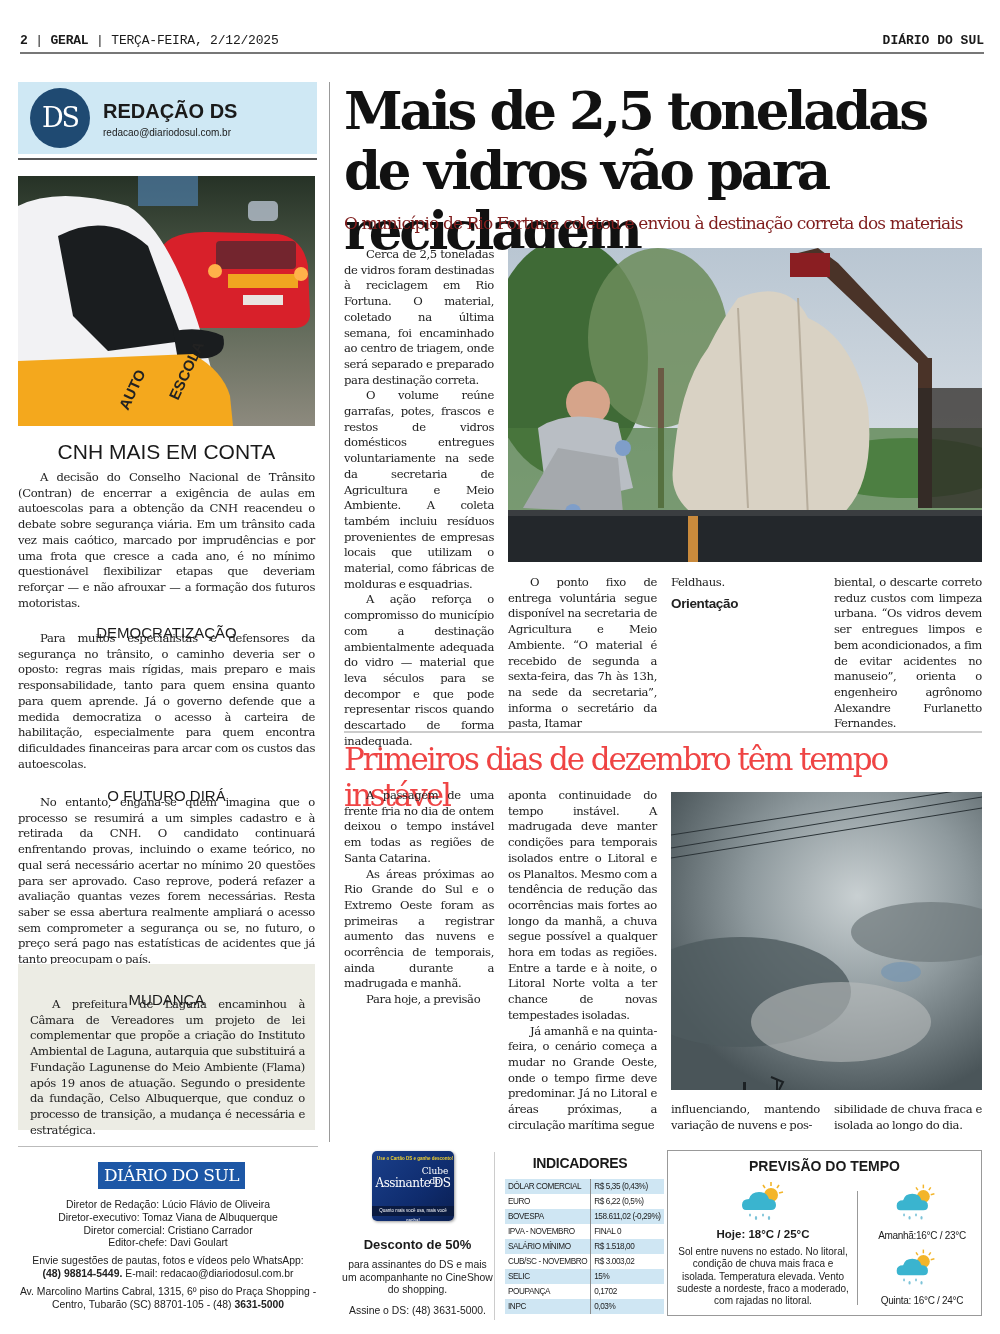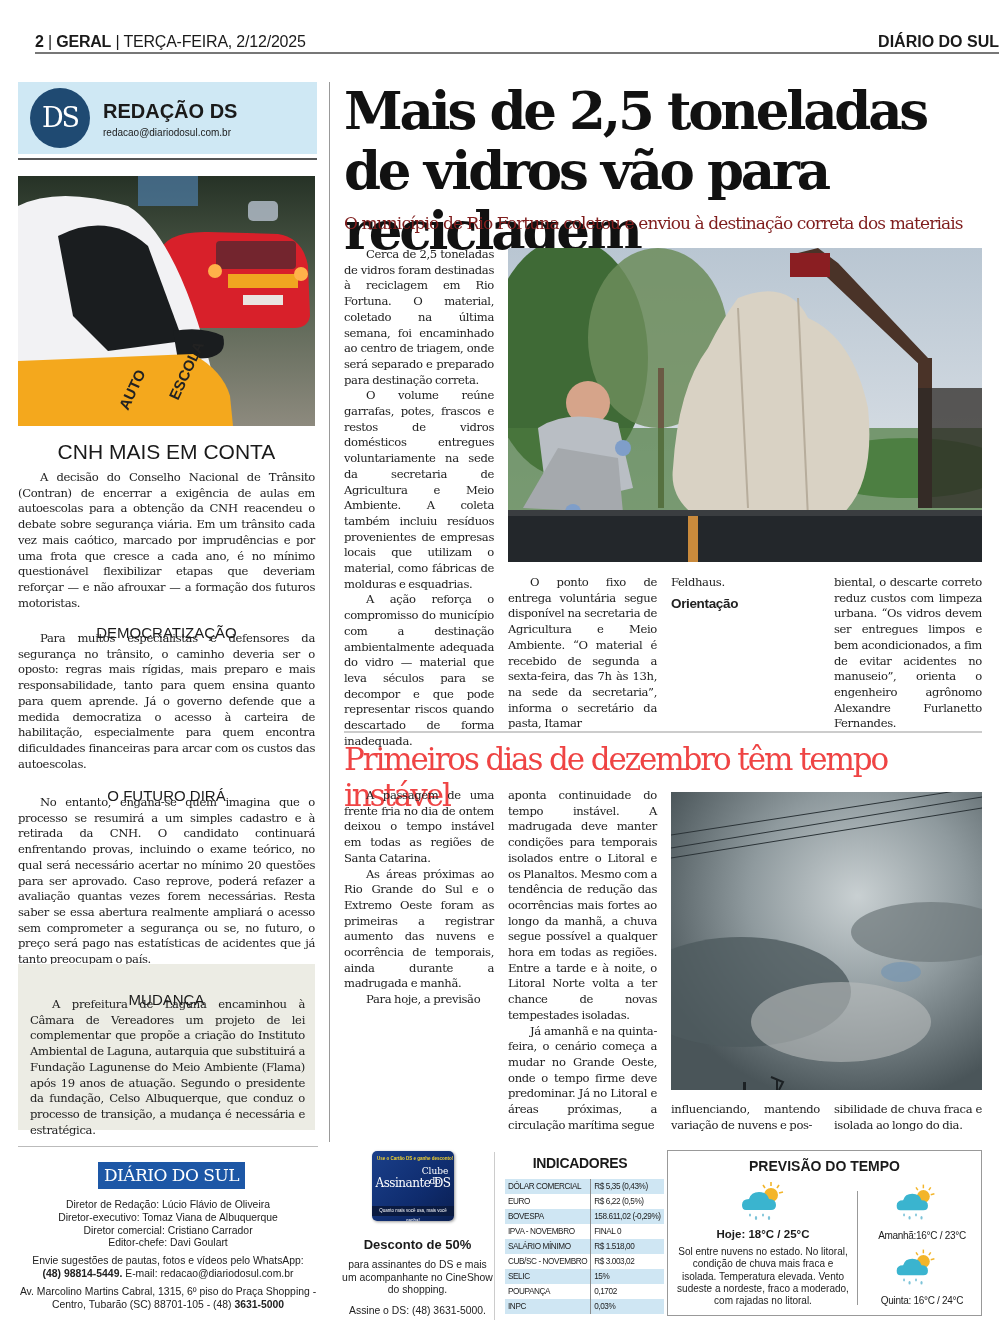--- a/index.html
+++ b/index.html
@@ -1,20 +1,20 @@
 <!DOCTYPE html>
 <html><head>
 <meta charset="utf-8">
 <style>
   * { box-sizing: border-box; margin: 0; padding: 0; }
   body { width: 1000px; height: 1334px; background: #fff; position: relative; overflow: hidden; color: #1a1a1a; font-family: "DejaVu Serif", serif; }
   .abs { position: absolute; }
 
   
-  #topbar { left: 35px; top: 30px; width: 964px; height: 24px; border-bottom: 2px solid #777; font-family: Liberation Sans, sans-serif; font-size: 16px; }
+  #topbar { left: 20px; top: 30px; width: 964px; height: 24px; border-bottom: 2px solid #777; font-family: Liberation Mono, monospace; font-size: 13px; }
   #topbar .left { position: absolute; left: 0; top: 3px; letter-spacing: -0.2px; }
   #topbar .left b { font-weight: bold; }
   #topbar .right { position: absolute; right: 0; top: 3px; font-weight: bold; }
 
   
   #redacao { left: 18px; top: 82px; width: 299px; height: 72px; background: #cfe8f4; }
   #redacao-rule { left: 18px; top: 158px; width: 299px; height: 2px; background: #555; }
   #ds-logo { left: 30px; top: 88px; width: 60px; height: 60px; border-radius: 50%; background: #1f4a72; color: #fff; font-family: "DejaVu Serif", serif; font-size: 27px; line-height: 60px; text-align: center; letter-spacing: -2px; }
   #redacao-title { left: 103px; top: 100px; font-family: "Liberation Sans", sans-serif; font-weight: bold; font-size: 20px; }
   #redacao-email { left: 103px; top: 127px; font-family: "Liberation Sans", sans-serif; font-size: 10px; }

